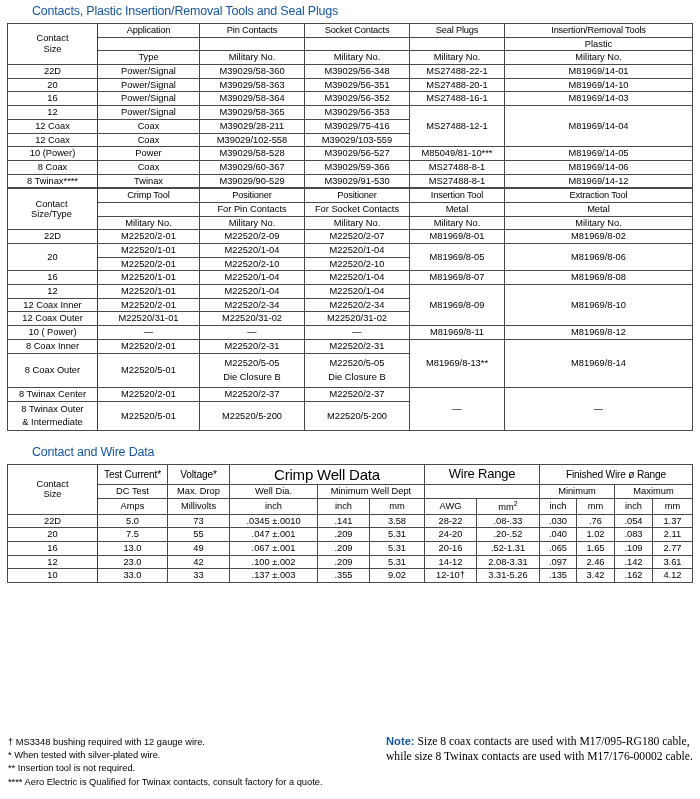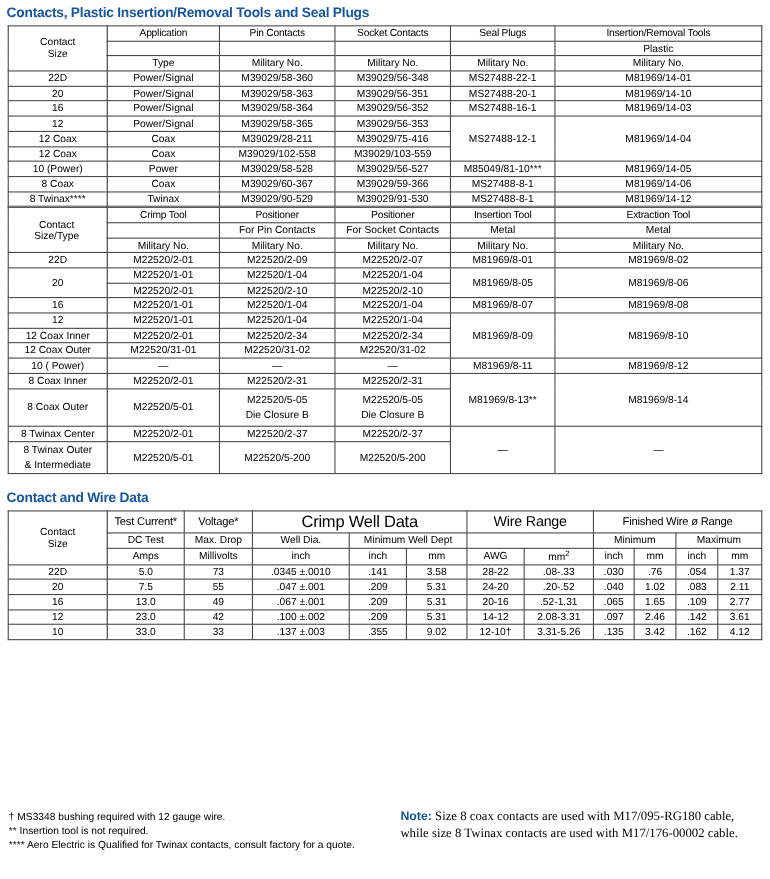--- a/index.html
+++ b/index.html
@@ -16,24 +16,25 @@
   }
   .page {
     position: relative;
     width: 700px;
     height: 799px;
     padding: 0;
     box-sizing: border-box;
   }
   .section-title {
     color: #15559E;
-    font-weight: bold;
+    font-weight: normal;
     font-size: 12.5px;
     letter-spacing: -0.2px;
     padding: 0 0 0 6px;
+    margin-left: 26px;
   }
   .sec1 { margin-top: 4px; margin-bottom: 5px; }
   .sec2 { margin-top: 14px; margin-bottom: 5px; }
   .sec3 { margin-top: 14px; margin-bottom: 5px; }
 
   table.doc {
     border-collapse: collapse;
     table-layout: fixed;
     margin-left: 7px;
     border: 1.5px solid #3a3a3a;
@@ -92,21 +93,21 @@
     left: 8px;
     top: 732px;
     width: 350px;
     font-size: 9.3px;
     line-height: 1.42;
     color: #000;
   }
   .footnotes div { white-space: nowrap; }
   .note {
     position: absolute;
-    left: 364px;
+    left: 386px;
     top: 730px;
     width: 310px;
     font-family: "Liberation Serif", serif;
     font-size: 11.6px;
     line-height: 1.3;
     color: #000;
   }
   .note b {
     font-family: "Liberation Sans", sans-serif;
     color: #15559E;
@@ -482,20 +483,21 @@
         <td>.135</td>
         <td class="blue">3.42</td>
         <td>.162</td>
         <td class="blue">4.12</td>
       </tr>
     </tbody>
   </table>
 
   <div class="footnotes">
     <div>† MS3348 bushing required with 12 gauge wire.</div>
+    <div>*  When tested with silver-plated wire.</div>
     <div>** Insertion tool is not required.</div>
     <div>**** Aero Electric is Qualified for Twinax contacts, consult factory for a quote.</div>
   </div>
 
   <div class="note">
     <b>Note:</b><span> Size 8 coax contacts are used with M17/095-RG180 cable, while size 8 Twinax contacts are used with M17/176-00002 cable.</span>
   </div>
 
 </div>
 

